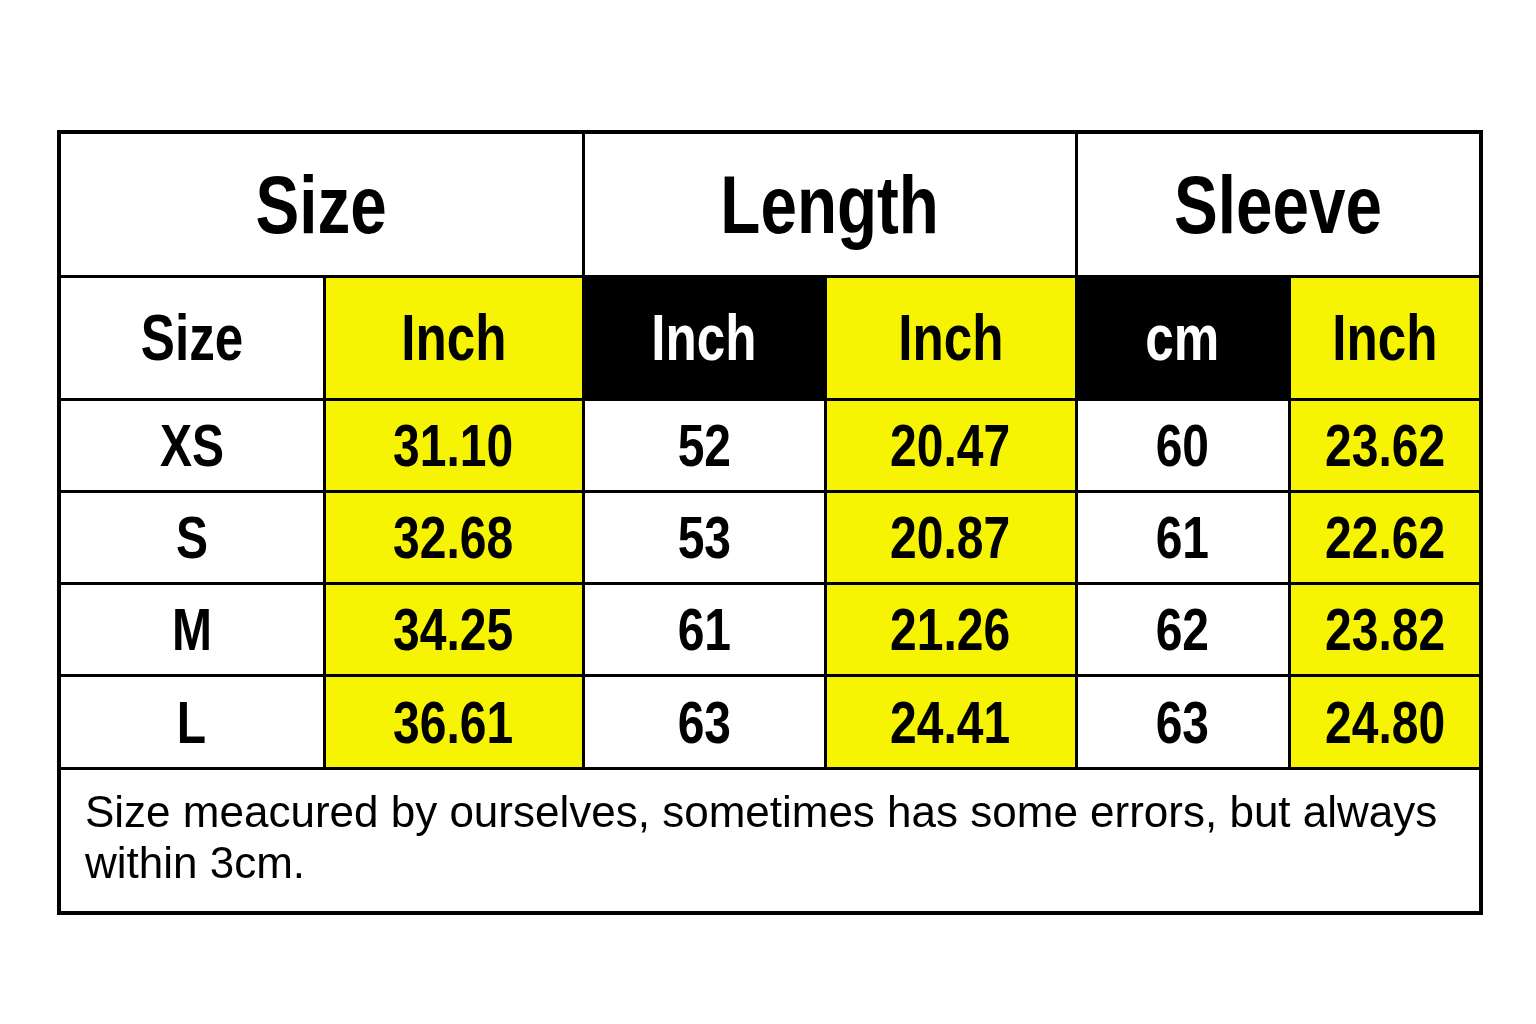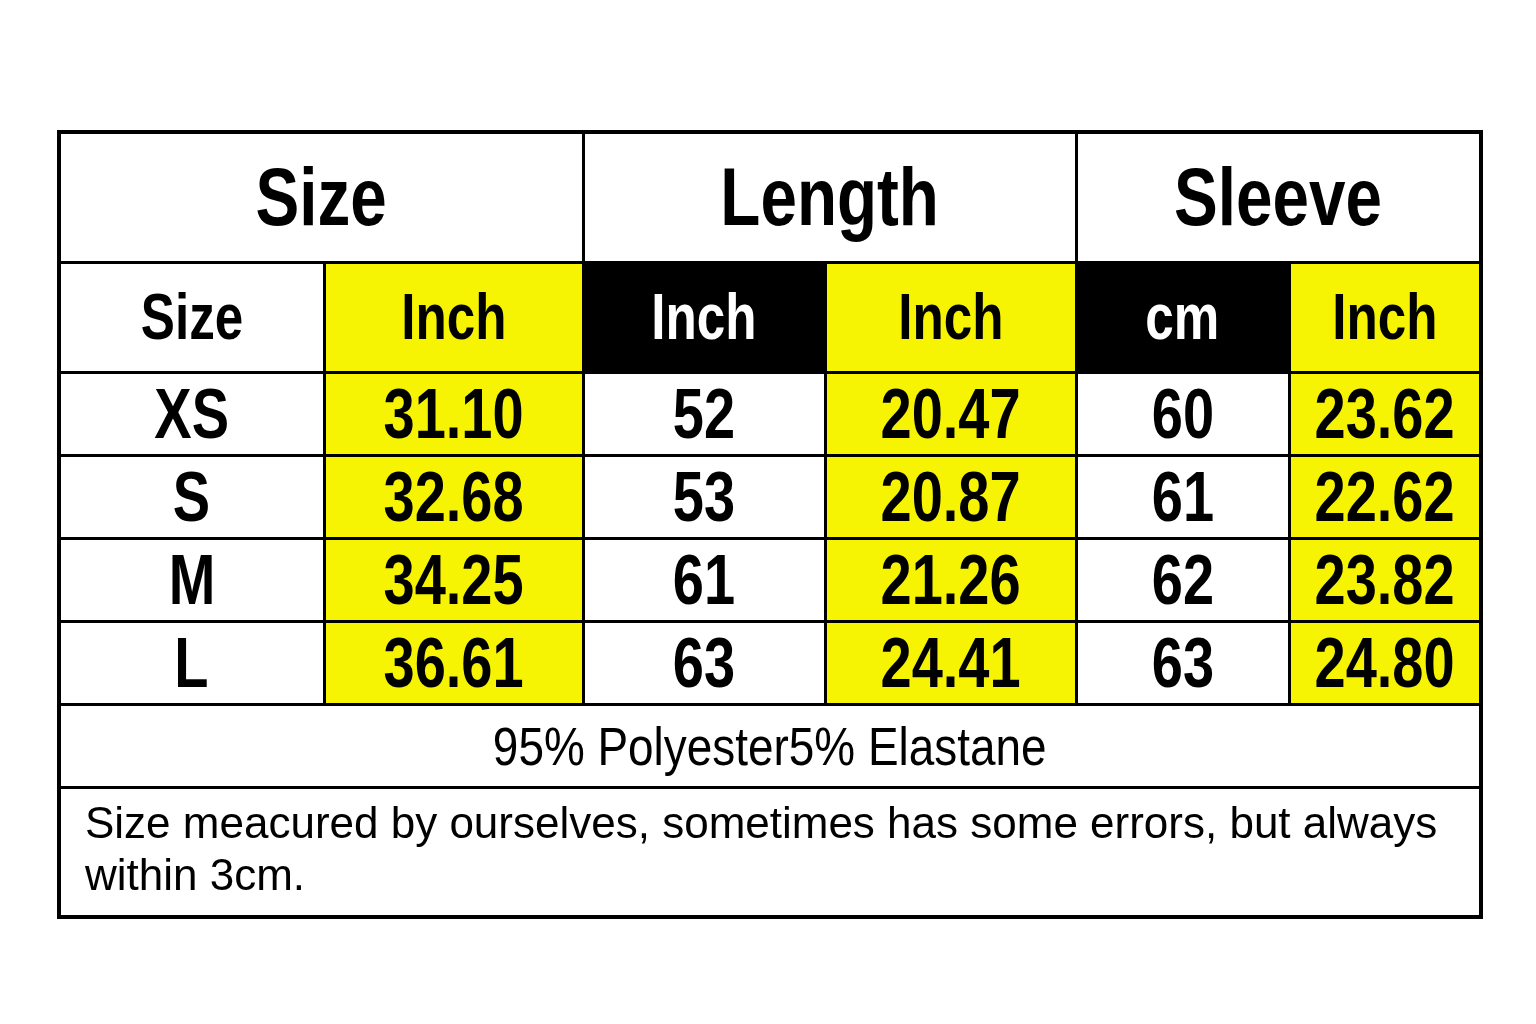--- a/index.html
+++ b/index.html
@@ -40,21 +40,21 @@
     overflow: hidden;
   }
   tr.r-group  { height: 130px; }
   tr.r-sub    { height: 110px; }
   tr.r-data   { height: 83px;  }
   tr.r-fabric { height: 83px;  }
   tr.r-note   { height: 130px; margin-top: 12px; }
 
   tr.r-group td { font-size: 82px; font-weight: 700; }
   tr.r-sub td   { font-size: 64px; font-weight: 700; }
-  tr.r-data td  { font-size: 70px; font-weight: 700; }
+  tr.r-data td  { font-size: 60px; font-weight: 700; }
   tr.r-fabric td{ font-size: 54px; font-weight: 400; }
   tr.r-note td {
     font-size: 44px; font-weight: 400;
     text-align: left;
     padding: 4px 24px 10px 24px;
     line-height: 1.18;
   }
 
   td.yellow { background: var(--highlight-yellow); }
   td.black  { background: var(--header-black); color: var(--inverse-text); }
@@ -132,22 +132,19 @@
 
     <tr class="r-data">
       <td><span class="cx">L</span></td>
       <td class="yellow"><span class="cx">36.61</span></td>
       <td><span class="cx">63</span></td>
       <td class="yellow"><span class="cx">24.41</span></td>
       <td><span class="cx">63</span></td>
       <td class="yellow"><span class="cx">24.80</span></td>
     </tr>
 
-    <tr class="r-fabric">
-      <td colspan="6"><span class="cx85">95% Polyester5% Elastane</span></td>
-    </tr>
 
     <tr class="r-note">
       <td colspan="6"><span>Size meacured by ourselves, sometimes has some errors, but always within 3cm.</span></td>
     </tr>
   </tbody>
     </table>
 </div>
 
 </body></html>

